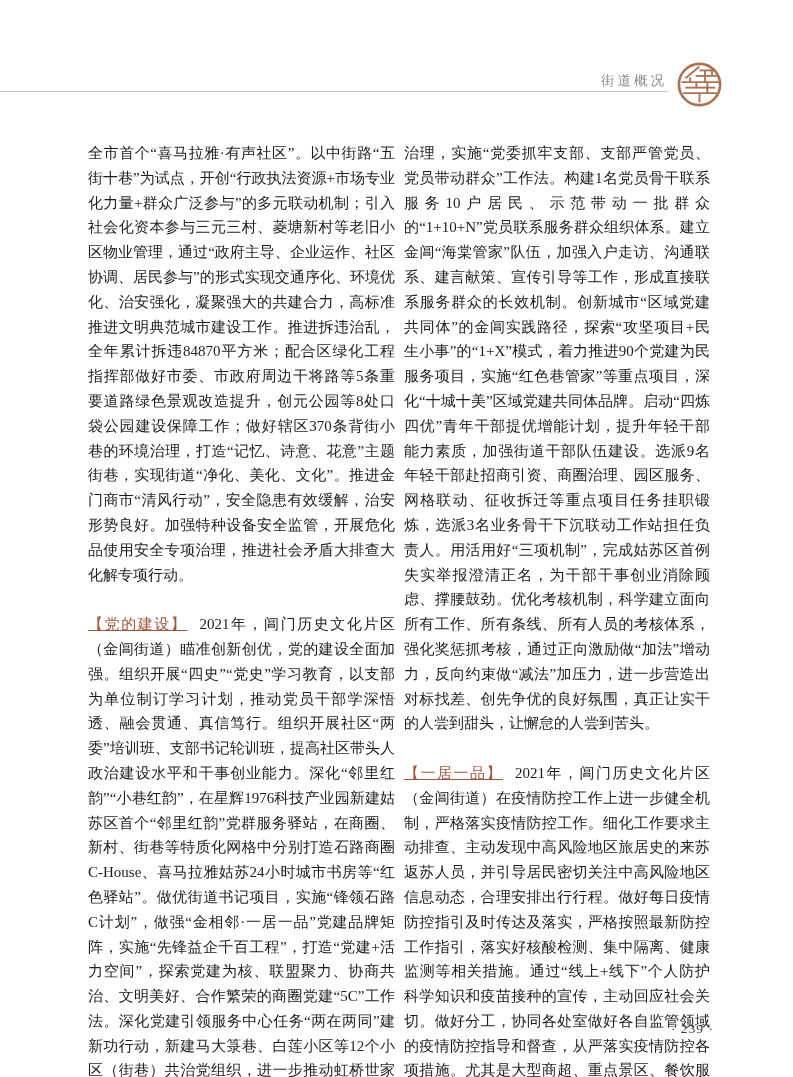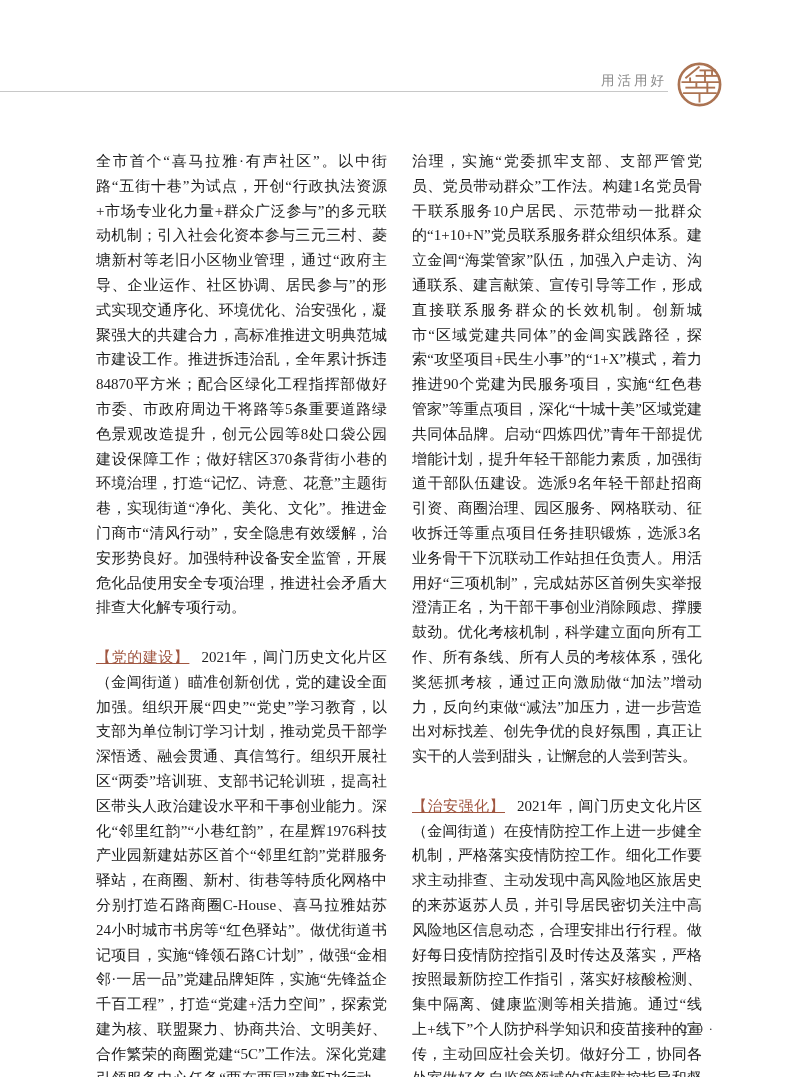--- a/index.html
+++ b/index.html
@@ -46,21 +46,21 @@
     position: absolute;
     top: 141px;
     width: 307px;
     font-size: 15px;
     line-height: 24.8px;
     text-align: justify;
   }
   .col-left  { left: 88px;  }
   .col-right { left: 404px; width: 306px; }
   .col p {
-    margin: 8px;
+    margin: 0;
   }
   .col p + p {
     margin-top: 24.8px;
   }
   .section-title {
     color: var(--accent, #a05640);
     margin-right: 0.8em;
     text-decoration: underline;
   }
   .page-number {
@@ -70,21 +70,21 @@
     width: 105px;
     text-align: center;
     font-size: 13.5px;
     letter-spacing: 1px;
     color: #3a3a3a;
   }
 </style>
 </head>
 <body>
 
-<div class="page-header-title">用活用好</div>
+<div class="page-header-title">街道概况</div>
 
 <div class="header-rule"></div>
 
 <div class="seal">
   <svg width="47" height="47" viewBox="0 0 60 60" fill="none">
     <circle cx="30" cy="30" r="26.3" stroke="currentColor" stroke-width="3.4"></circle>
     <g stroke="currentColor" stroke-width="2.4">
       <line x1="12" y1="22" x2="30" y2="7"></line>
       <line x1="30" y1="12" x2="51" y2="12"></line>
       <line x1="25" y1="19" x2="54" y2="19"></line>
@@ -104,17 +104,17 @@
 <div class="col col-left">
   <p>全市首个“喜马拉雅·有声社区”。以中街路“五街十巷”为试点，开创“行政执法资源+市场专业化力量+群众广泛参与”的多元联动机制；引入社会化资本参与三元三村、菱塘新村等老旧小区物业管理，通过“政府主导、企业运作、社区协调、居民参与”的形式实现交通序化、环境优化、治安强化，凝聚强大的共建合力，高标准推进文明典范城市建设工作。推进拆违治乱，全年累计拆违84870平方米；配合区绿化工程指挥部做好市委、市政府周边干将路等5条重要道路绿色景观改造提升，创元公园等8处口袋公园建设保障工作；做好辖区370条背街小巷的环境治理，打造“记忆、诗意、花意”主题街巷，实现街道“净化、美化、文化”。推进金门商市“清风行动”，安全隐患有效缓解，治安形势良好。加强特种设备安全监管，开展危化品使用安全专项治理，推进社会矛盾大排查大化解专项行动。</p>
   <p>
     <span class="section-title">【党的建设】</span><span>2021年，阊门历史文化片区（金阊街道）瞄准创新创优，党的建设全面加强。组织开展“四史”“党史”学习教育，以支部为单位制订学习计划，推动党员干部学深悟透、融会贯通、真信笃行。组织开展社区“两委”培训班、支部书记轮训班，提高社区带头人政治建设水平和干事创业能力。深化“邻里红韵”“小巷红韵”，在星辉1976科技产业园新建姑苏区首个“邻里红韵”党群服务驿站，在商圈、新村、街巷等特质化网格中分别打造石路商圈C-House、喜马拉雅姑苏24小时城市书房等“红色驿站”。做优街道书记项目，实施“锋领石路C计划”，做强“金相邻·一居一品”党建品牌矩阵，实施“先锋益企千百工程”，打造“党建+活力空间”，探索党建为核、联盟聚力、协商共治、文明美好、合作繁荣的商圈党建“5C”工作法。深化党建引领服务中心任务“两在两同”建新功行动，新建马大箓巷、白莲小区等12个小区（街巷）共治党组织，进一步推动虹桥世家等新村、街巷、无物业小区</span>
   </p>
 </div>
 
 <div class="col col-right">
   <p>治理，实施“党委抓牢支部、支部严管党员、党员带动群众”工作法。构建1名党员骨干联系服务10户居民、示范带动一批群众的“1+10+N”党员联系服务群众组织体系。建立金阊“海棠管家”队伍，加强入户走访、沟通联系、建言献策、宣传引导等工作，形成直接联系服务群众的长效机制。创新城市“区域党建共同体”的金阊实践路径，探索“攻坚项目+民生小事”的“1+X”模式，着力推进90个党建为民服务项目，实施“红色巷管家”等重点项目，深化“十城十美”区域党建共同体品牌。启动“四炼四优”青年干部提优增能计划，提升年轻干部能力素质，加强街道干部队伍建设。选派9名年轻干部赴招商引资、商圈治理、园区服务、网格联动、征收拆迁等重点项目任务挂职锻炼，选派3名业务骨干下沉联动工作站担任负责人。用活用好“三项机制”，完成姑苏区首例失实举报澄清正名，为干部干事创业消除顾虑、撑腰鼓劲。优化考核机制，科学建立面向所有工作、所有条线、所有人员的考核体系，强化奖惩抓考核，通过正向激励做“加法”增动力，反向约束做“减法”加压力，进一步营造出对标找差、创先争优的良好氛围，真正让实干的人尝到甜头，让懈怠的人尝到苦头。</p>
   <p>
-    <span class="section-title">【治安强化】</span><span>2021年，阊门历史文化片区（金阊街道）在疫情防控工作上进一步健全机制，严格落实疫情防控工作。细化工作要求主动排查、主动发现中高风险地区旅居史的来苏返苏人员，并引导居民密切关注中高风险地区信息动态，合理安排出行行程。做好每日疫情防控指引及时传达及落实，严格按照最新防控工作指引，落实好核酸检测、集中隔离、健康监测等相关措施。通过“线上+线下”个人防护科学知识和疫苗接种的宣传，主动回应社会关切。做好分工，协同各处室做好各自监管领域的疫情防控指导和督查，从严落实疫情防控各项措施。尤其是大型商超、重点景区、餐饮服务单位、农贸市</span>
+    <span class="section-title">【一居一品】</span><span>2021年，阊门历史文化片区（金阊街道）在疫情防控工作上进一步健全机制，严格落实疫情防控工作。细化工作要求主动排查、主动发现中高风险地区旅居史的来苏返苏人员，并引导居民密切关注中高风险地区信息动态，合理安排出行行程。做好每日疫情防控指引及时传达及落实，严格按照最新防控工作指引，落实好核酸检测、集中隔离、健康监测等相关措施。通过“线上+线下”个人防护科学知识和疫苗接种的宣传，主动回应社会关切。做好分工，协同各处室做好各自监管领域的疫情防控指导和督查，从严落实疫情防控各项措施。尤其是大型商超、重点景区、餐饮服务单位、农贸市</span>
   </p>
 </div>
 
 <div class="page-number">· 239 ·</div>
 
 </body></html>

